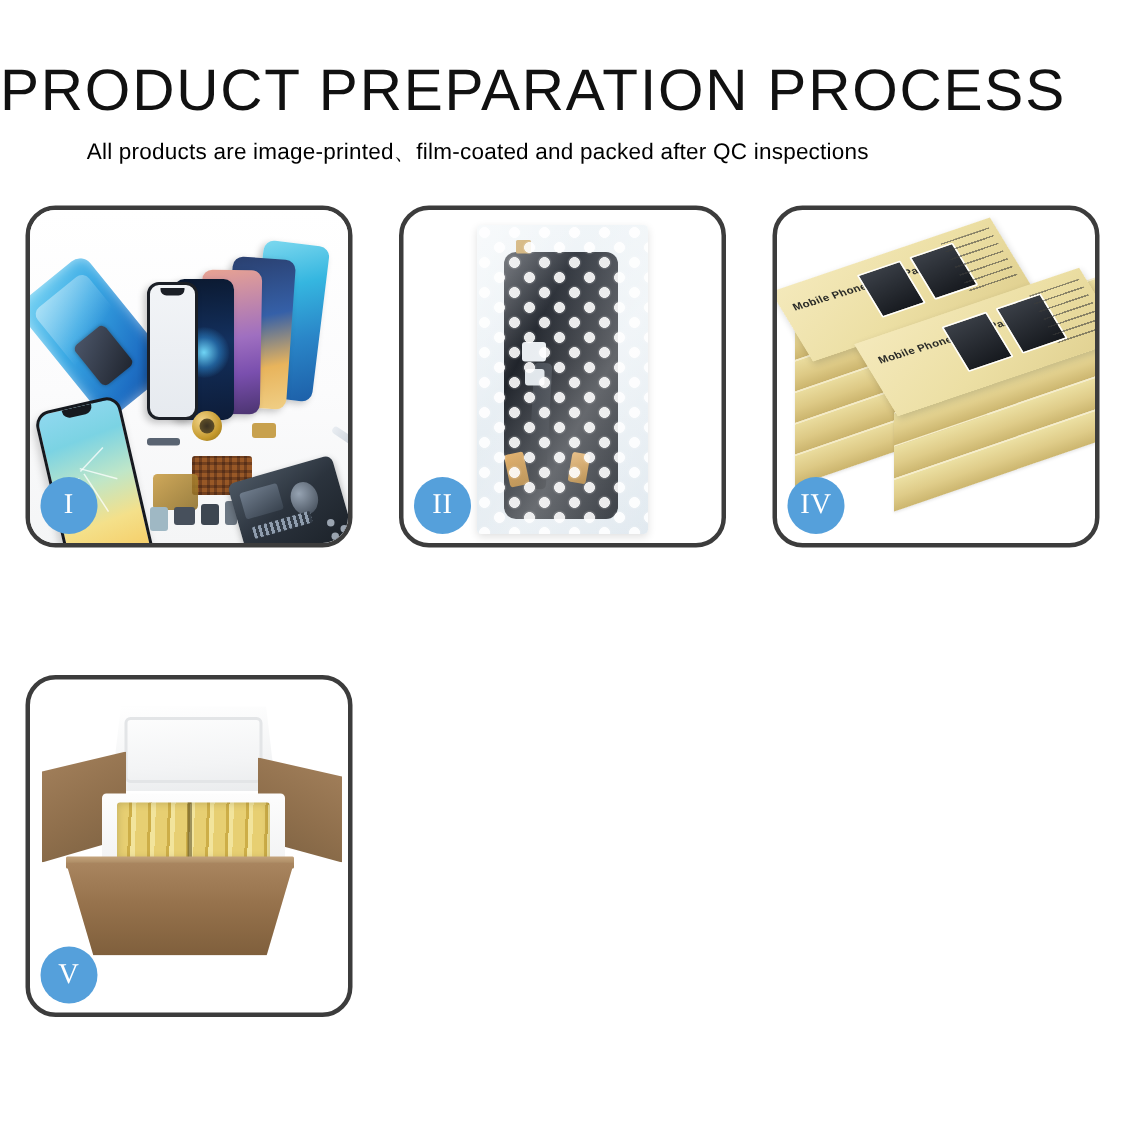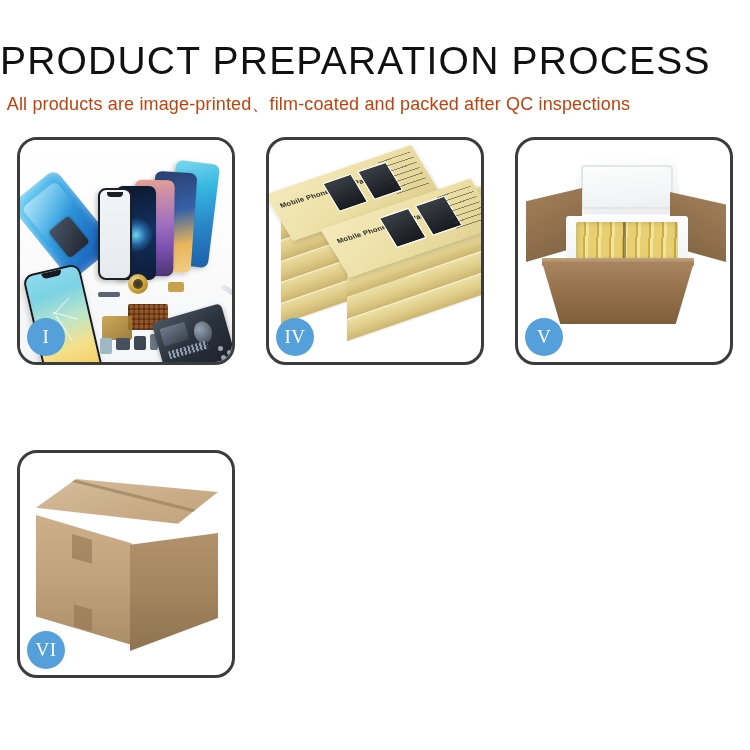--- a/index.html
+++ b/index.html
@@ -31,24 +31,24 @@
     font-weight: 500;
     letter-spacing: 1.2px;
     color: #111111;
     line-height: 1.08;
     white-space: nowrap;
   }
   .page-subtitle {
     margin: 0;
     padding-top: 10px;
     font-family: "Liberation Sans", sans-serif;
-    font-size: 18px;
+    font-size: 15px;
     font-weight: 400;
     letter-spacing: 0.15px;
-    color: #c2410c;
+    color: #000000;
     white-space: nowrap;
   }
 
   
   .grid {
     position: absolute;
     top: 137px;
     left: 17px;
     width: 716px;
     display: grid;
@@ -459,20 +459,37 @@
         <div class="p1-screws">
           <i style="left:0;top:0"></i>
             <i style="left:9px;top:4px"></i>
             <i style="left:3px;top:9px"></i>
         </div>
       </div>
     </div>
     <div class="badge">I</div>
   </div>
 
+  <div class="panel">
+    <div class="panel-stage">
+      <div class="p2-bag">
+        <div class="p2-lcd">
+          <div class="tab"></div>
+        </div>
+        <div class="p2-cable"></div>
+        <div class="p2-conn1"></div>
+        <div class="p2-conn2"></div>
+        <div class="p2-gold1"></div>
+        <div class="p2-gold2"></div>
+        <div class="p2-bubbles"></div>
+        <div class="p2-sheen"></div>
+      </div>
+    </div>
+    <div class="badge">II</div>
+  </div>
 
 
   <div class="panel">
     <div class="panel-stage">
       <div class="p4">
 
         <div class="p4-rear">
           <div class="layer" style="top:0px"></div>
           <div class="layer" style="top:21px"></div>
           <div class="layer" style="top:42px"></div>
@@ -515,28 +532,14 @@
       <div class="p5-flap-r"></div>
       <div class="p5-foambox">
         <div class="p5-contents"></div>
       </div>
       <div class="p5-rim"></div>
       <div class="p5-body"></div>
     </div>
     <div class="badge">V</div>
   </div>
 
-  <div class="panel">
-    <div class="panel-stage">
-      <div class="p6">
-        <div class="p6-top">
-          <div class="seam"></div>
-        </div>
-        <div class="p6-left"></div>
-        <div class="p6-right"></div>
-        <div class="p6-tape1"></div>
-        <div class="p6-tape2"></div>
-      </div>
-    </div>
-    <div class="badge">VI</div>
-  </div>
 
 </div>
 
 </body></html>

